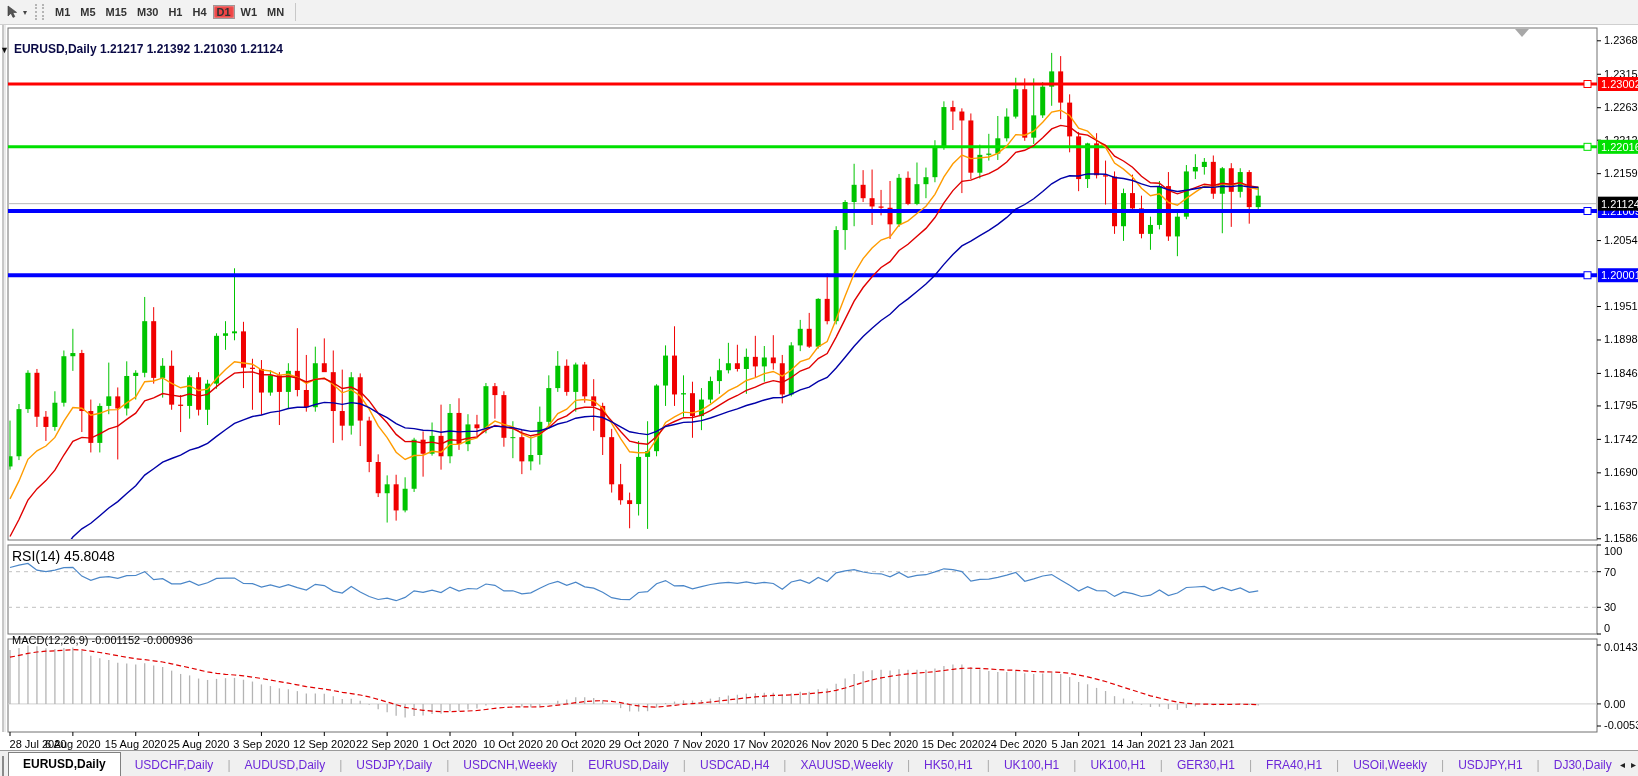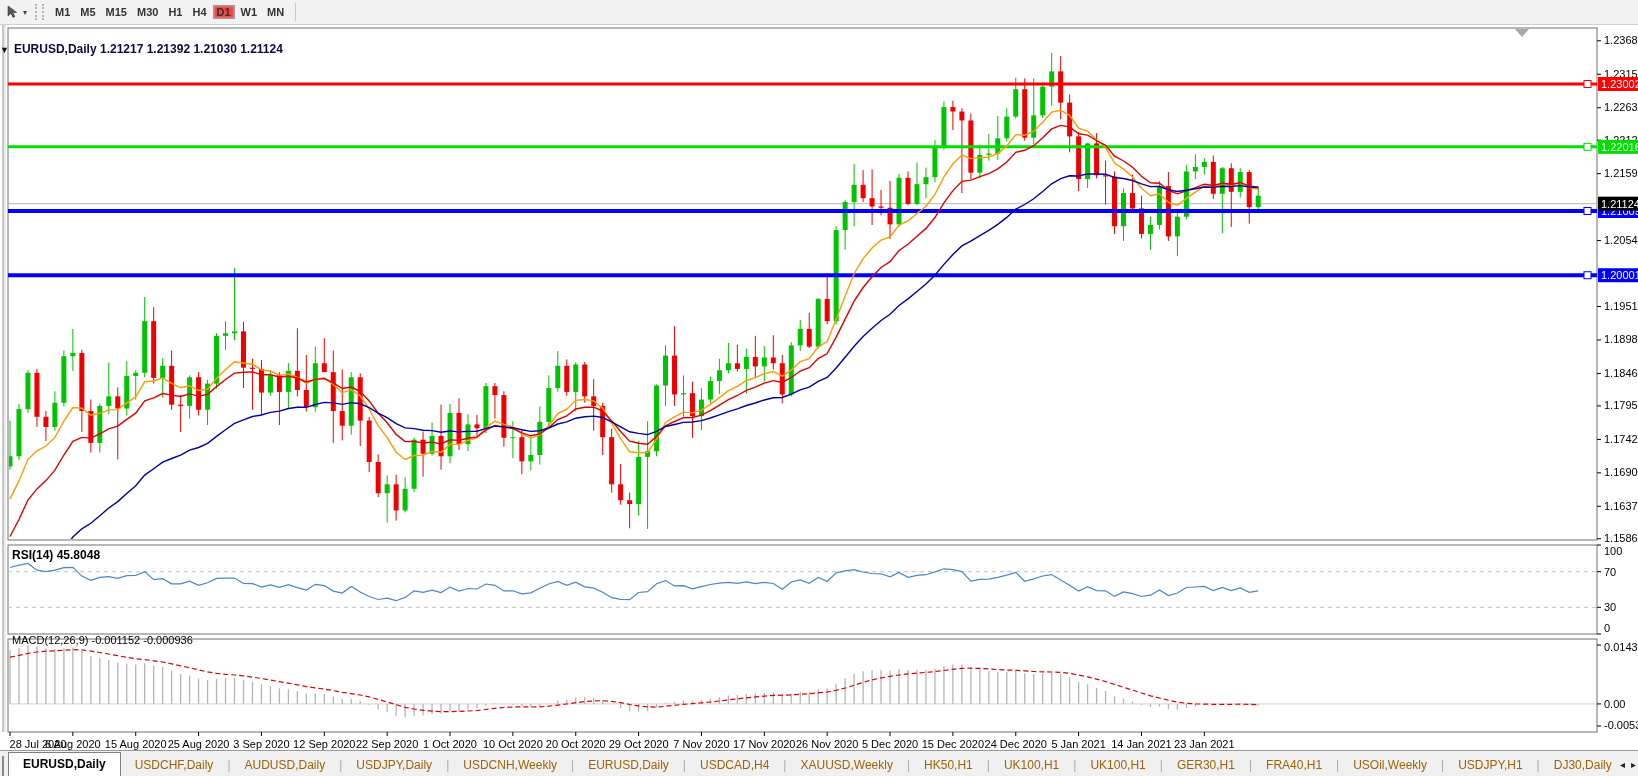--- a/index.html
+++ b/index.html
@@ -16,28 +16,28 @@
           padding:0 3px;margin:0 1px;border:1px solid transparent;border-radius:1px;cursor:default;font-weight:bold;}
   .tf-btn.active{background:#ef4444;border:1px solid #9a9a9a;box-shadow:inset 0 0 2px #ddd;}
   .tb-sep{width:1px;height:18px;background:#c8c8c8;margin:0 6px;}
 
   
   #chartwrap{position:absolute;left:0;top:25px;width:1638px;height:725px;background:#fff;}
   #chart-svg{position:absolute;left:0;top:0;}
   #chart-title{position:absolute;left:0;top:5px;font-size:12px;font-weight:bold;color:#0a0a46;
                letter-spacing:0;white-space:pre;margin-top:12px;}
   #chart-title .caret{font-size:9px;margin-right:5px;color:#111;}
-  #rsi-label{position:absolute;left:12px;top:523px;font-size:12px;color:#000;font-weight:bold;}
+  #rsi-label{position:absolute;left:12px;top:523px;font-size:14px;color:#000;}
   #macd-label{position:absolute;left:12px;top:609px;font-size:11px;color:#000;}
 
   
   #tabbar{position:absolute;left:0;top:750px;width:1638px;height:26px;background:#f0f0f0;
           border-top:1px solid #9a9a9a;display:flex;align-items:flex-end;box-sizing:border-box;overflow:hidden;}
   .tab-gripper{width:10px;height:20px;border-left:1px solid #8a8a8a;border-right:1px solid #8a8a8a;margin:0 4px 0 2px;}
-  .tab{height:22px;line-height:22px;padding:0 14px;font-size:12px;color:#a16207;white-space:nowrap;cursor:default;}
+  .tab{height:22px;line-height:22px;padding:0 14px;font-size:12px;color:#6d28d9;white-space:nowrap;cursor:default;}
   .tab.active{background:#fff;border:1px solid #808080;border-bottom:none;height:23px;line-height:23px;
               color:#000;font-weight:bold;}
   .tab-sep{color:#aaa;font-size:12px;line-height:22px;}
   #tab-arrows{position:absolute;right:2px;bottom:3px;display:flex;gap:6px;background:#f0f0f0;padding-left:6px;}
   .tab-arrow{font-size:10px;color:#222;line-height:16px;}
 </style>
 </head>
 <body>
 
 <div id="app">

